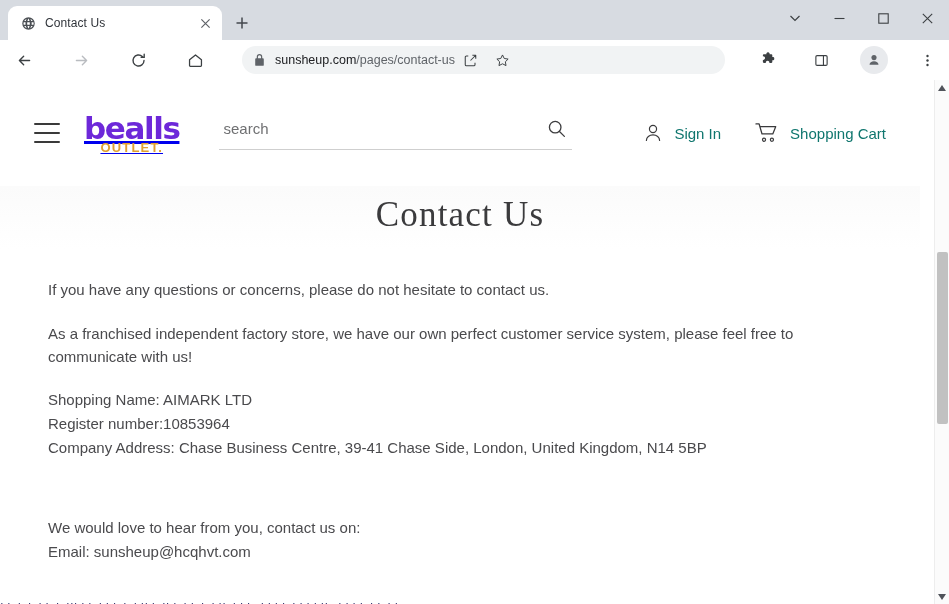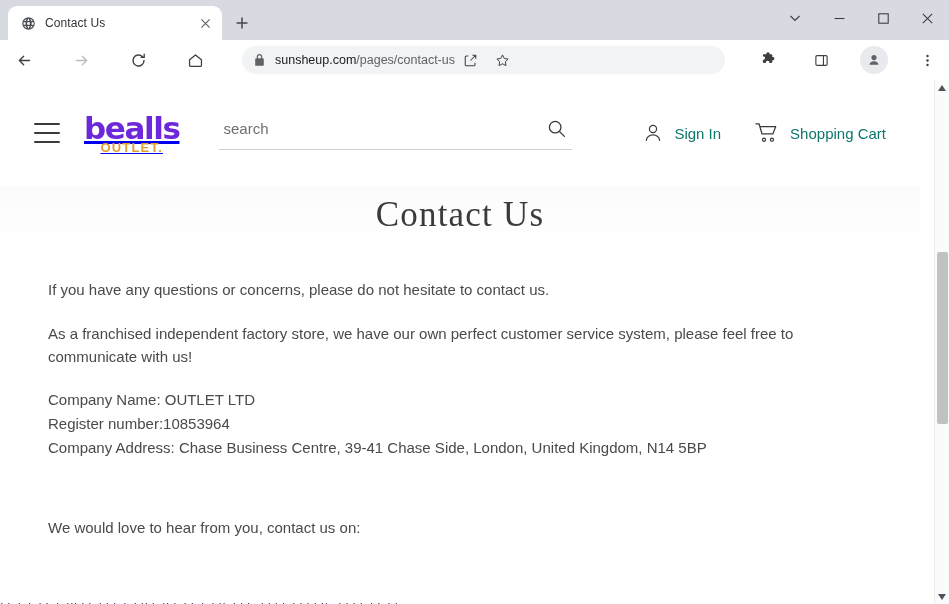--- a/index.html
+++ b/index.html
@@ -460,27 +460,28 @@
       </div>
 
       <div class="title-band">
         <h1 class="page-title">Contact Us</h1>
       </div>
 
       <div class="content">
         <p>If you have any questions or concerns, please do not hesitate to contact us.</p>
         <p>As a franchised independent factory store, we have our own perfect customer service system, please feel free to communicate with us!</p>
         <div class="block">
-          <div>Company Name: OUTLET LTD</div>
+          <div>Shopping Name: AIMARK LTD</div>
           <div>Register number:10853964</div>
           <div>Company Address: Chase Business Centre, 39-41 Chase Side, London, United Kingdom, N14 5BP</div>
         </div>
         <div class="spacer-lg"></div>
         <div class="block">
           <div>We would love to hear from you, contact us on:</div>
+          <div>Email: sunsheup@hcqhvt.com</div>
         </div>
       </div>
 
       <div class="bottom-sliver">·.·..· .·. ·.·..·. ···.·.· .·.· ·..·. ·.··.·. ··.·..·.·. ·..·.·· .·.·.·.. ·.·.· ·..·.· ·.·.·· ..·.· ·.·. ·.·..· ·</div>
     </div>
 
     <div class="scrollbar">
       <div class="sb-arrow">
         <svg width="8" height="6" viewBox="0 0 8 6" fill="#50535a">
             <path d="M4 0l4 6H0z"></path>

